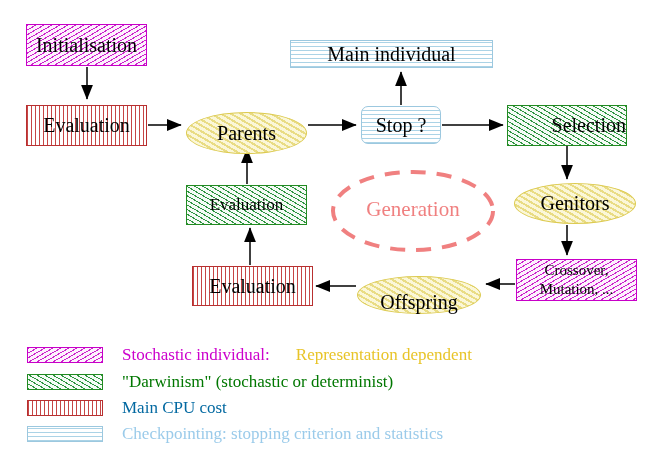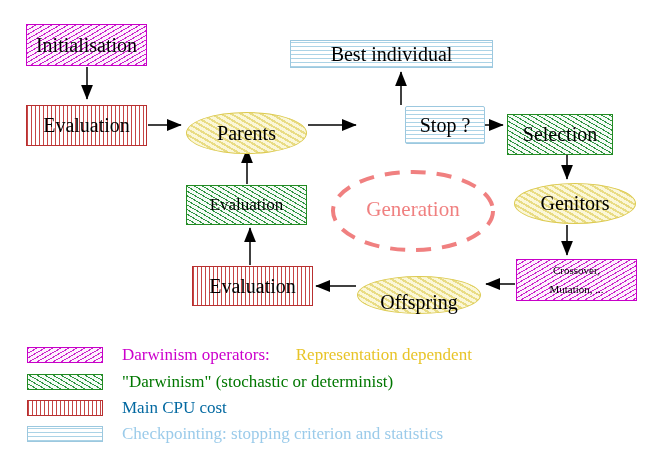--- a/index.html
+++ b/index.html
@@ -7,21 +7,21 @@
     position:relative; width:662px; height:471px; background:#ffffff;
     font-family:"Liberation Serif","DejaVu Serif",serif; overflow:hidden;
   }
   .arrows { position:absolute; left:0; top:0; width:662px; height:471px; pointer-events:none; }
   .node {
     position:absolute; box-sizing:border-box;
     display:flex; align-items:center; justify-content:center;
     font-size:20px; color:#000; text-align:center; line-height:1.05;
   }
   .ellipse { border-radius:50%; }
-  .rounded { border-radius:2px;margin-left:44px; }
+  .rounded { border-radius:7px; }
   .hatch-magenta {
     border:1px solid #C800C8;
     background-image:repeating-linear-gradient(150deg,#CC22CC 0,#CC22CC 1px,rgba(0,0,0,0) 1px,rgba(0,0,0,0) 4px);
     background-color:#FDF2FD;
   }
   .hatch-green {
     border:1px solid #228B22;
     background-image:repeating-linear-gradient(30deg,#2E9440 0,#2E9440 1px,rgba(0,0,0,0) 1px,rgba(0,0,0,0) 4px);
     background-color:#F6FBF6;
   }
@@ -34,21 +34,21 @@
     border:1px solid #9CC8DF;
     background-image:repeating-linear-gradient(0deg,#ABD3E6 0,#ABD3E6 1px,rgba(0,0,0,0) 1px,rgba(0,0,0,0) 4px);
     background-color:#fff;
   }
   .hatch-yellow {
     border:1px solid #DCCA50;
     background-image:repeating-linear-gradient(30deg,#E9DC84 0,#E9DC84 2px,rgba(0,0,0,0) 2px,rgba(0,0,0,0) 5px);
     background-color:#FBF7D8;
   }
   .small-label { font-size:17px; }
-  .xs-label { font-size:11px; line-height:19px; }
+  .xs-label { font-size:15px; line-height:19px; }
   .generation-label {
     position:absolute; left:332px; top:197px; width:162px;
     text-align:center; font-size:21px; color:#F08080;
   }
   .legend-row { position:absolute; left:27px; display:flex; align-items:center; }
   .swatch { width:76px; height:16px; box-sizing:border-box; margin-right:19px; flex:0 0 auto; }
   .legend-text { font-size:17px; white-space:nowrap; }
   .lt-magenta { color:#CC00CC; }
   .lt-gold { color:#E8C428; margin-left:26px; }
   .lt-green { color:#007700; }
@@ -86,28 +86,28 @@
 
   <div class="node hatch-red" style="left:26px; top:105px; width:121px; height:41px;">
     <span>Evaluation</span>
   </div>
 
   <div class="node ellipse hatch-yellow" style="left:186px; top:112px; width:121px; height:42px;">
     <span>Parents</span>
   </div>
 
   <div class="node hatch-blue" style="left:290px; top:40px; width:203px; height:28px;">
-    <span>Best individual</span>
+    <span>Main individual</span>
   </div>
 
   <div class="node rounded hatch-blue" style="left:361px; top:106px; width:80px; height:38px;">
     <span>Stop ?</span>
   </div>
 
-  <div class="node hatch-green" style="left:507px; top:114px; width:106px; height:41px;">
+  <div class="node hatch-green" style="left:507px; top:105px; width:120px; height:41px;justify-content:flex-end;">
     <span>Selection</span>
   </div>
 
   <div class="node ellipse hatch-yellow" style="left:514px; top:183px; width:122px; height:41px;">
     <span>Genitors</span>
   </div>
 
   <div class="node hatch-magenta xs-label" style="left:516px; top:259px; width:121px; height:42px; flex-direction:column;">
     <span>Crossover,</span>
     <span>Mutation, ...</span>
@@ -122,21 +122,21 @@
   </div>
 
   <div class="node hatch-green small-label" style="left:186px; top:185px; width:121px; height:40px;">
     <span>Evaluation</span>
   </div>
 
   <div class="generation-label">Generation</div>
 
   <div class="legend-row" style="top:345px;">
     <div class="swatch hatch-magenta"></div>
-    <span class="legend-text lt-magenta">Darwinism operators:</span>
+    <span class="legend-text lt-magenta">Stochastic individual:</span>
     <span class="legend-text lt-gold">Representation dependent</span>
   </div>
 
   <div class="legend-row" style="top:372px;">
     <div class="swatch hatch-green"></div>
     <span class="legend-text lt-green">"Darwinism" (stochastic or determinist)</span>
   </div>
 
   <div class="legend-row" style="top:398px;">
     <div class="swatch hatch-red"></div>

